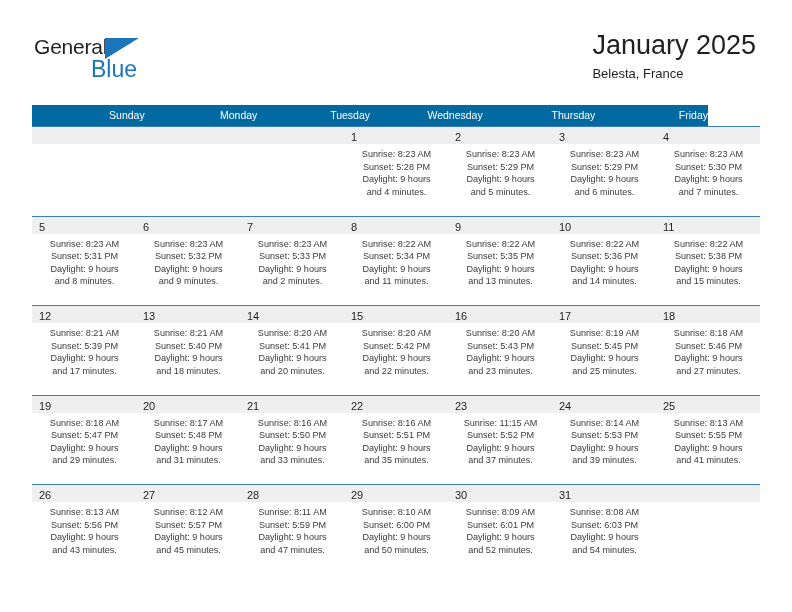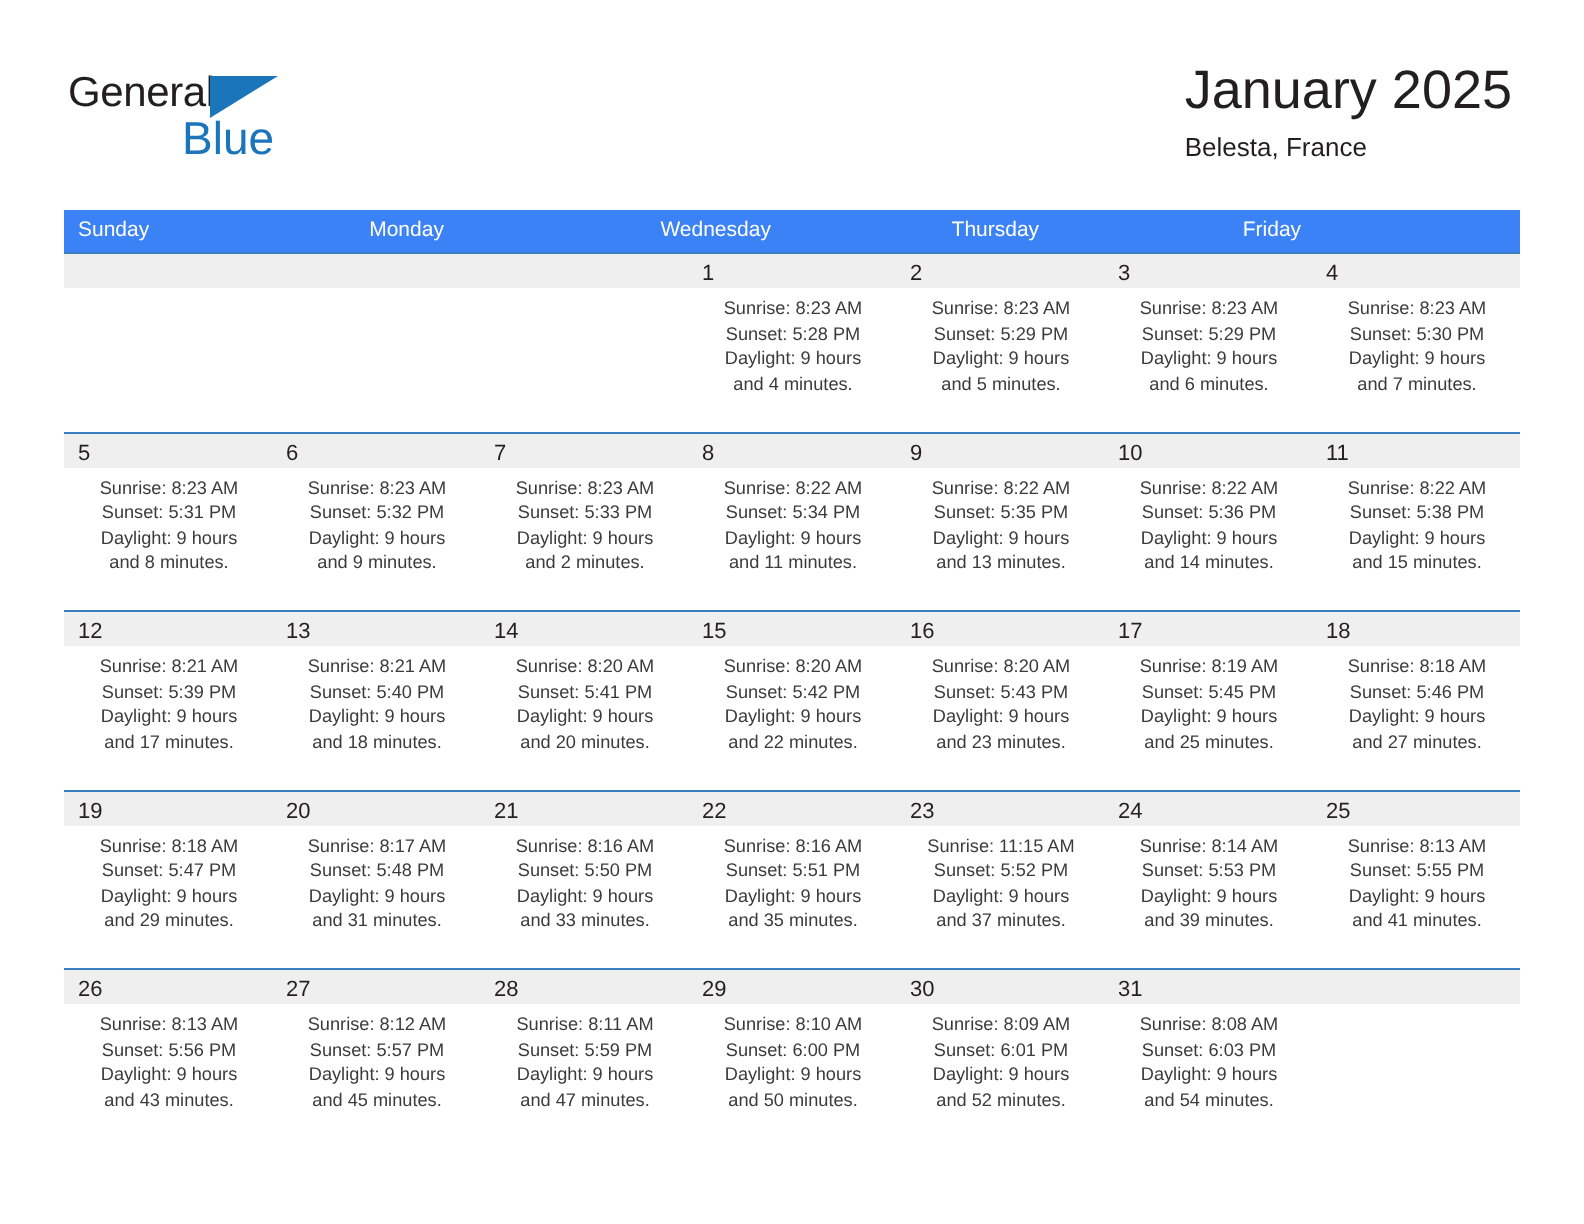--- a/index.html
+++ b/index.html
@@ -85,23 +85,24 @@
 
   
   .calendar {
     position: absolute;
     left: 32px;
     top: 105px;
     width: 728px;
   }
   .dow-row {
     display: flex;
-    width: 728px;
-    background: #3b82f6;
+    width: 676px;
+    background: #0369a1;
     height: 21px;
+    text-align: right;
   }
   .dow-cell {
     flex: 1 1 104px;
     width: 104px;
     color: #ffffff;
     font-size: 10.5px;
     line-height: 21px;
     padding-left: 7px;
     white-space: nowrap;
     overflow: hidden;
@@ -162,20 +163,21 @@
       <h1 class="cal-title">January 2025</h1>
       <p class="cal-subtitle">Belesta, France</p>
     </div>
 
   </div>
 
   <div class="calendar">
     <div class="dow-row" id="dow-row">
         <div class="dow-cell">Sunday</div>
         <div class="dow-cell">Monday</div>
+        <div class="dow-cell">Tuesday</div>
         <div class="dow-cell">Wednesday</div>
         <div class="dow-cell">Thursday</div>
         <div class="dow-cell">Friday</div>
       </div>
     <div id="weeks-container">
         <div class="week-row">
           <div class="day-cell empty">
             <div class="day-num-band"><span class="day-num"></span></div>
             <div class="day-body"></div>
           </div>

